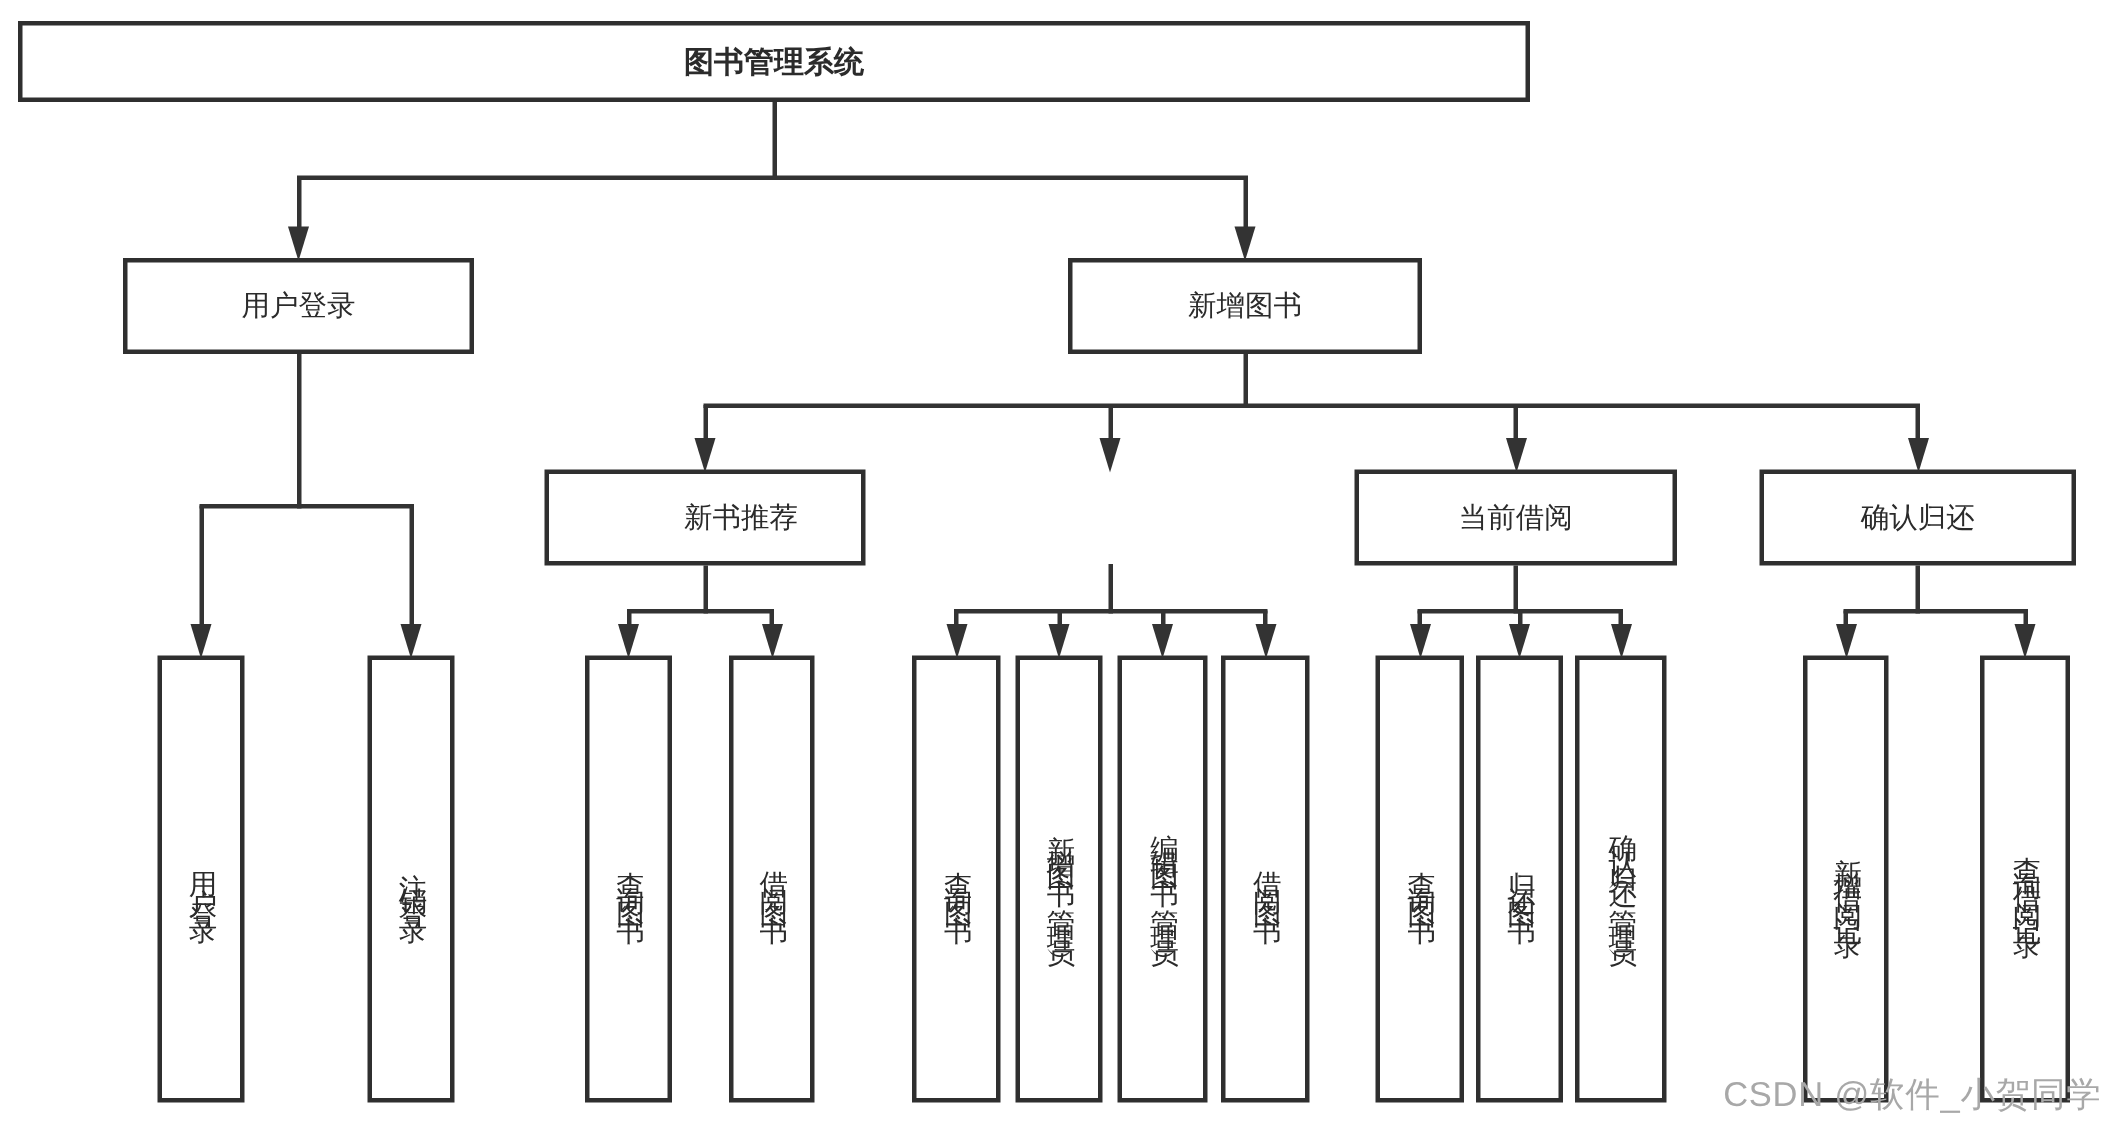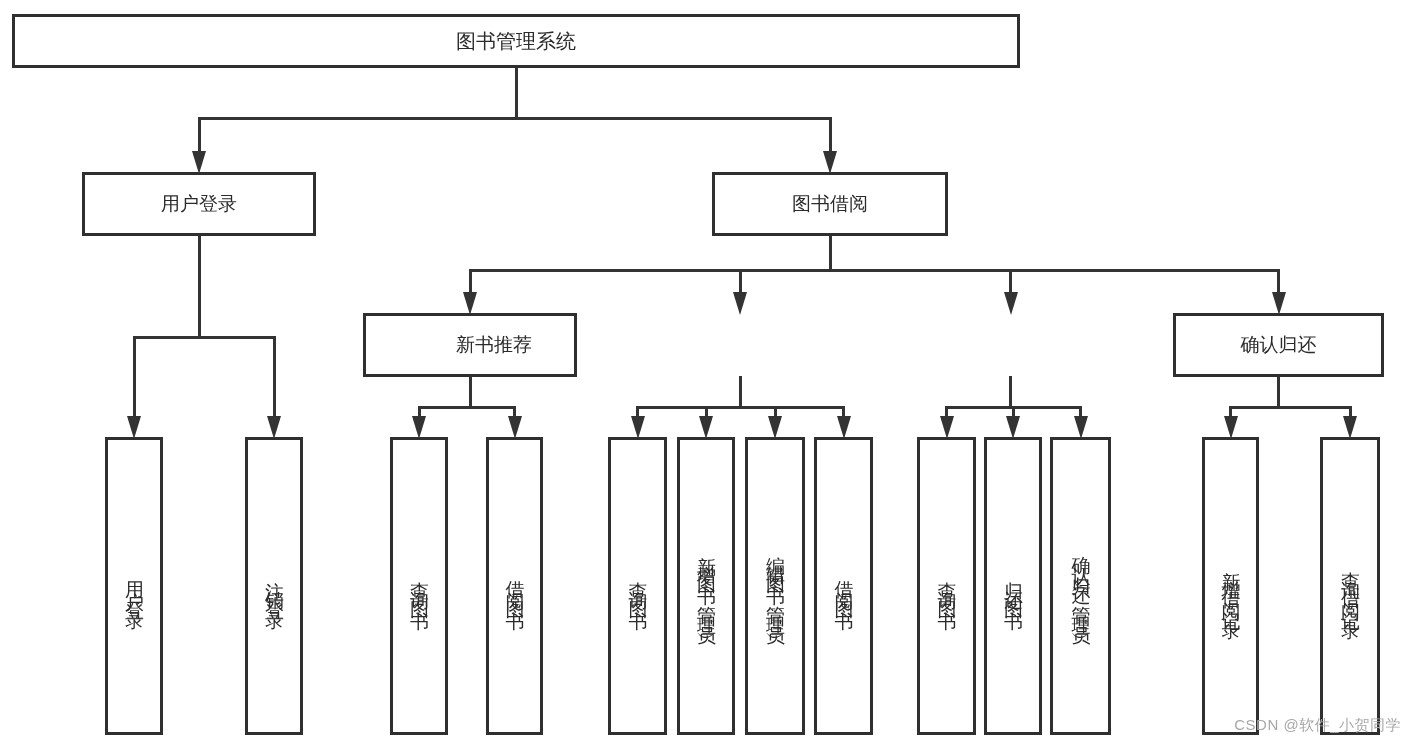--- a/index.html
+++ b/index.html
@@ -22,21 +22,21 @@
     box-sizing:border-box;
     border:3px solid var(--border);
     background:#fff;
     display:flex;
     align-items:center;
     justify-content:center;
     color:var(--text);
     z-index:2;
   }
   .node .label{white-space:nowrap;}
-  .node.kind-root{font-size:20px;}
+  .node.kind-root{font-size:20px;font-weight:bold;}
   .node.kind-branch{font-size:19px;}
   .node.kind-leaf{font-size:19px;}
   .node.vertical .label{
     writing-mode:vertical-rl;
     text-orientation:mixed;
     letter-spacing:10px;
     line-height:1.2;
     white-space:nowrap;
   }
   .line{
@@ -48,44 +48,47 @@
     position:absolute;
     width:0;height:0;
     border-left:7px solid transparent;
     border-right:7px solid transparent;
     border-top:23px solid var(--line);
     z-index:3;
   }
   .watermark{
     position:absolute;
     right:4px;
-    bottom:12px;
-    font-size:15px;
+    bottom:2px;
+    font-size:23px;
     color:var(--watermark);
     letter-spacing:0.5px;
     z-index:10;
     white-space:nowrap;
   }
 </style>
 </head>
 <body>
 
 <div class="canvas" id="canvas">
   <div class="watermark">CSDN @软件_小贺同学</div>
 <div class="node kind-root" style="left: 12px; top: 14px; width: 1008px; height: 54px;">
       <span class="label">图书管理系统</span>
     </div>
     <div class="node kind-branch" style="left: 82px; top: 172px; width: 234px; height: 64px;">
       <span class="label">用户登录</span>
     </div>
     <div class="node kind-branch" style="left: 712px; top: 172px; width: 236px; height: 64px;">
-      <span class="label">图书借阅</span>
+      <span class="label">新增图书</span>
     </div>
     <div class="node kind-branch" style="left: 363px; top: 313px; width: 214px; height: 64px; padding-left: 48px;">
       <span class="label">新书推荐</span>
+    </div>
+    <div class="node kind-branch" style="left: 903px; top: 313px; width: 215px; height: 64px;">
+      <span class="label">当前借阅</span>
     </div>
     <div class="node kind-branch" style="left: 1173px; top: 313px; width: 211px; height: 64px;">
       <span class="label">确认归还</span>
     </div>
     <div class="node kind-leaf vertical" style="left: 105px; top: 437px; width: 58px; height: 298px;">
       <span class="label">用户登录</span>
     </div>
     <div class="node kind-leaf vertical" style="left: 245px; top: 437px; width: 58px; height: 298px;">
       <span class="label">注销登录</span>
     </div>

